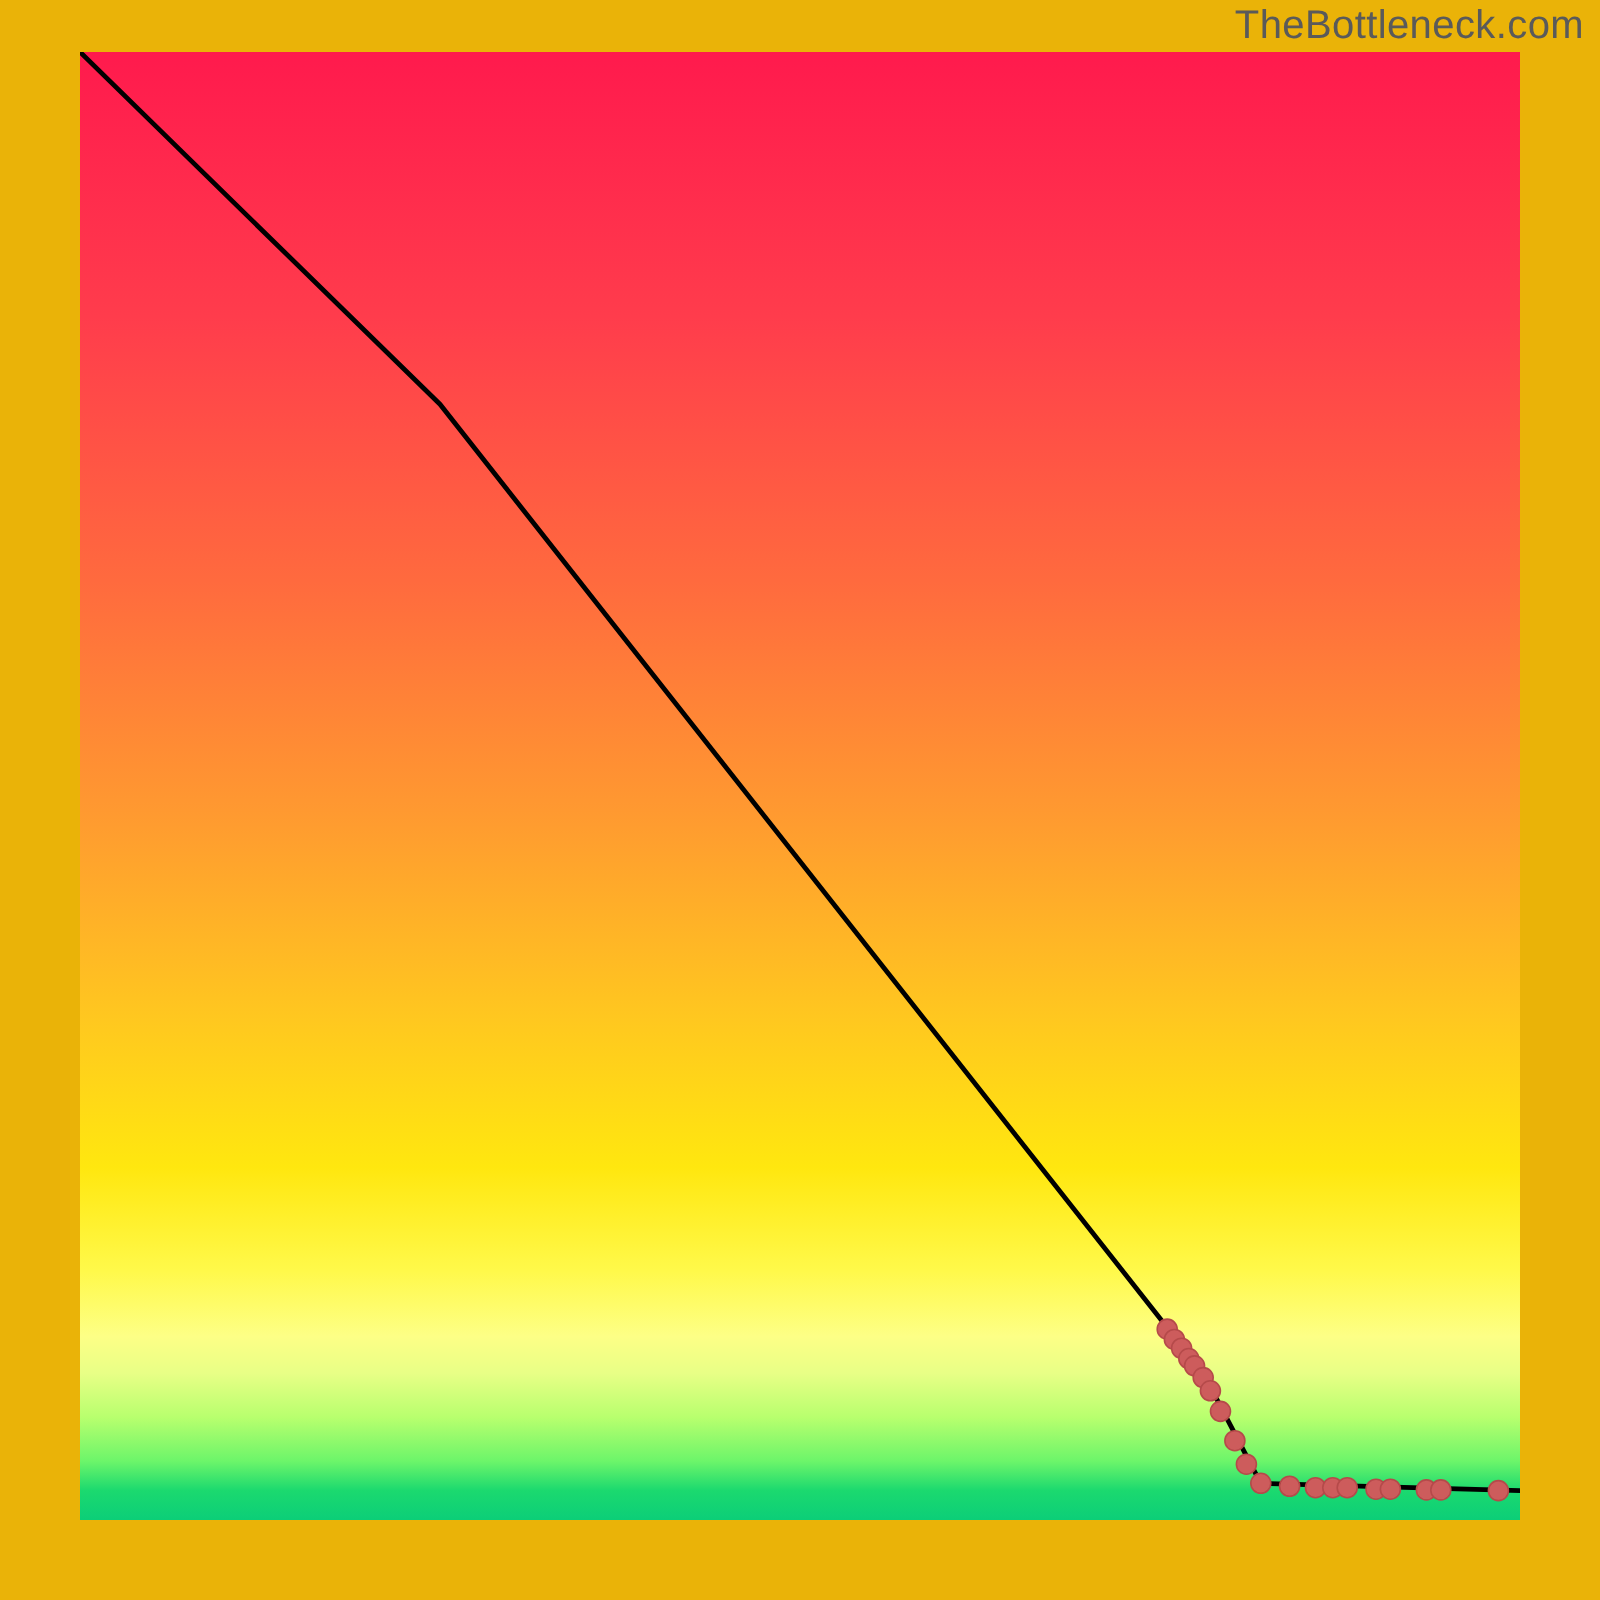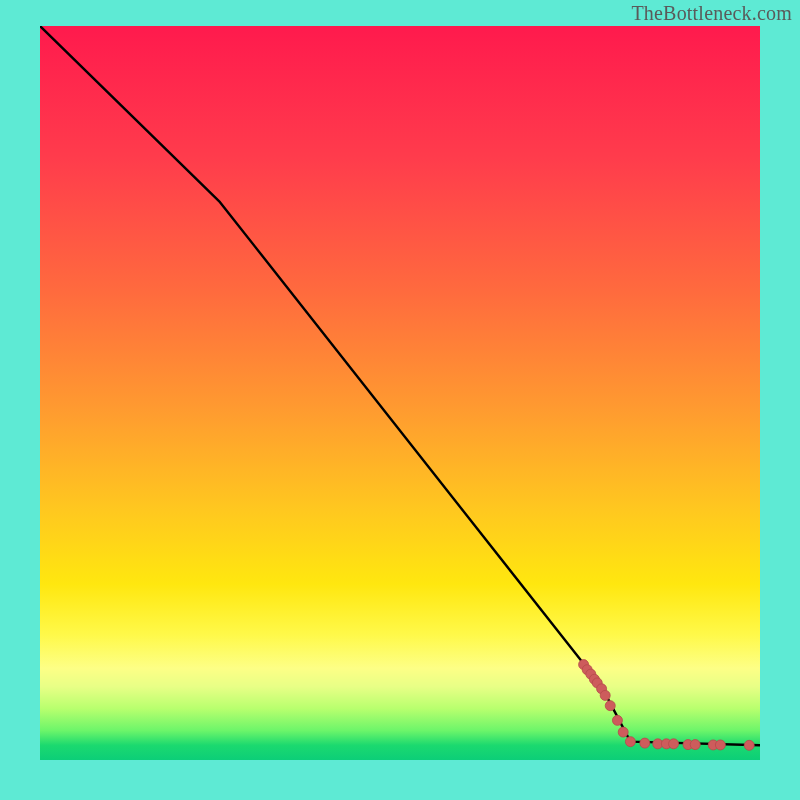--- a/index.html
+++ b/index.html
@@ -8,22 +8,21 @@
     width: 800px;
     height: 800px;
     background: #000;
     overflow: hidden;
     font-family: Arial, Helvetica, sans-serif;
   }
   .stage {
     position: relative;
     width: 800px;
     height: 800px;
-    background: #5eead4;
-    font-family: Liberation Serif, serif;
+    background: #eab308;
   }
   .plot-area {
     position: absolute;
     left: 40px;
     top: 26px;
     width: 720px;
     height: 734px;
   }
   .gradient-bg {
     position: absolute;

